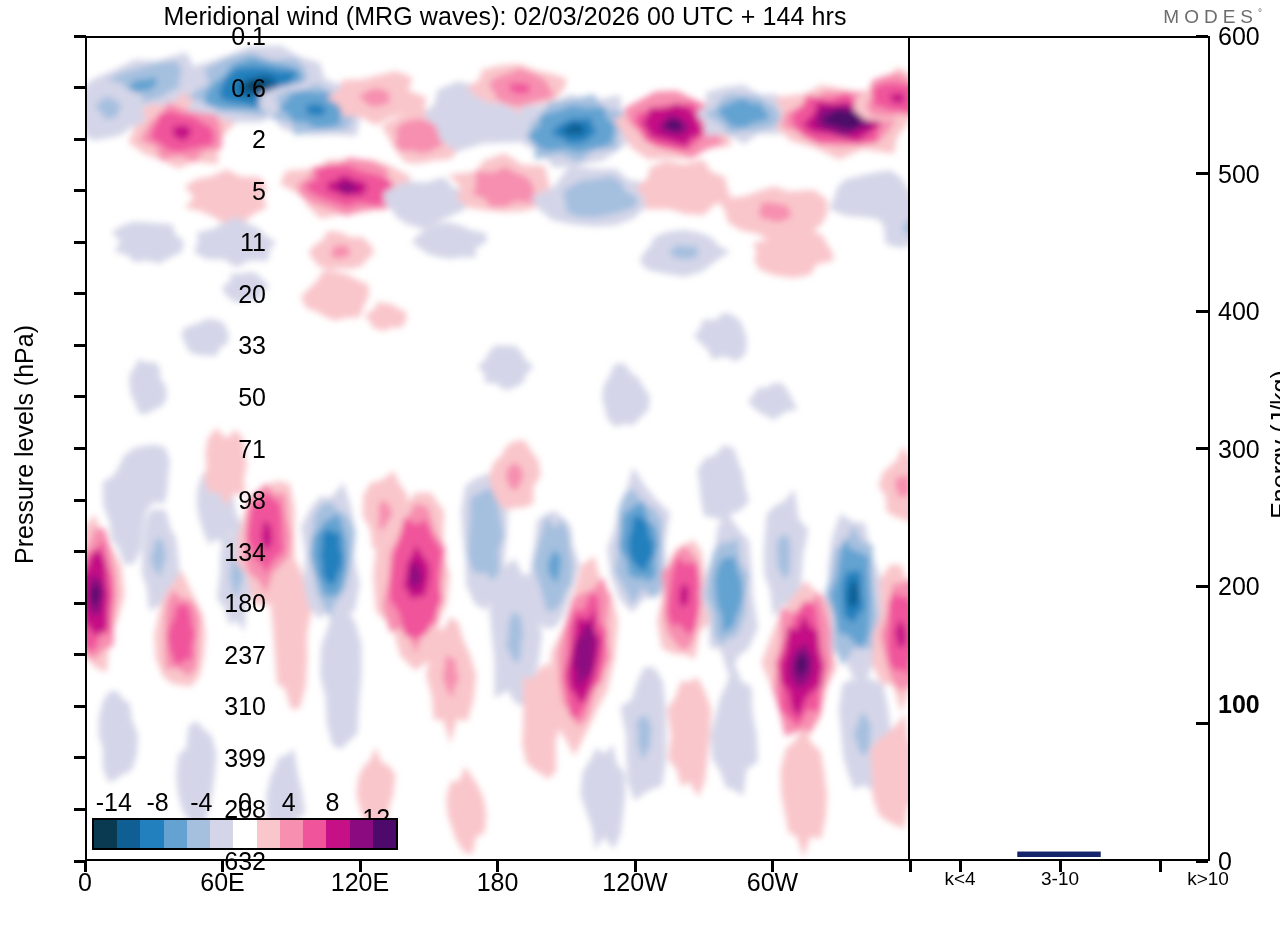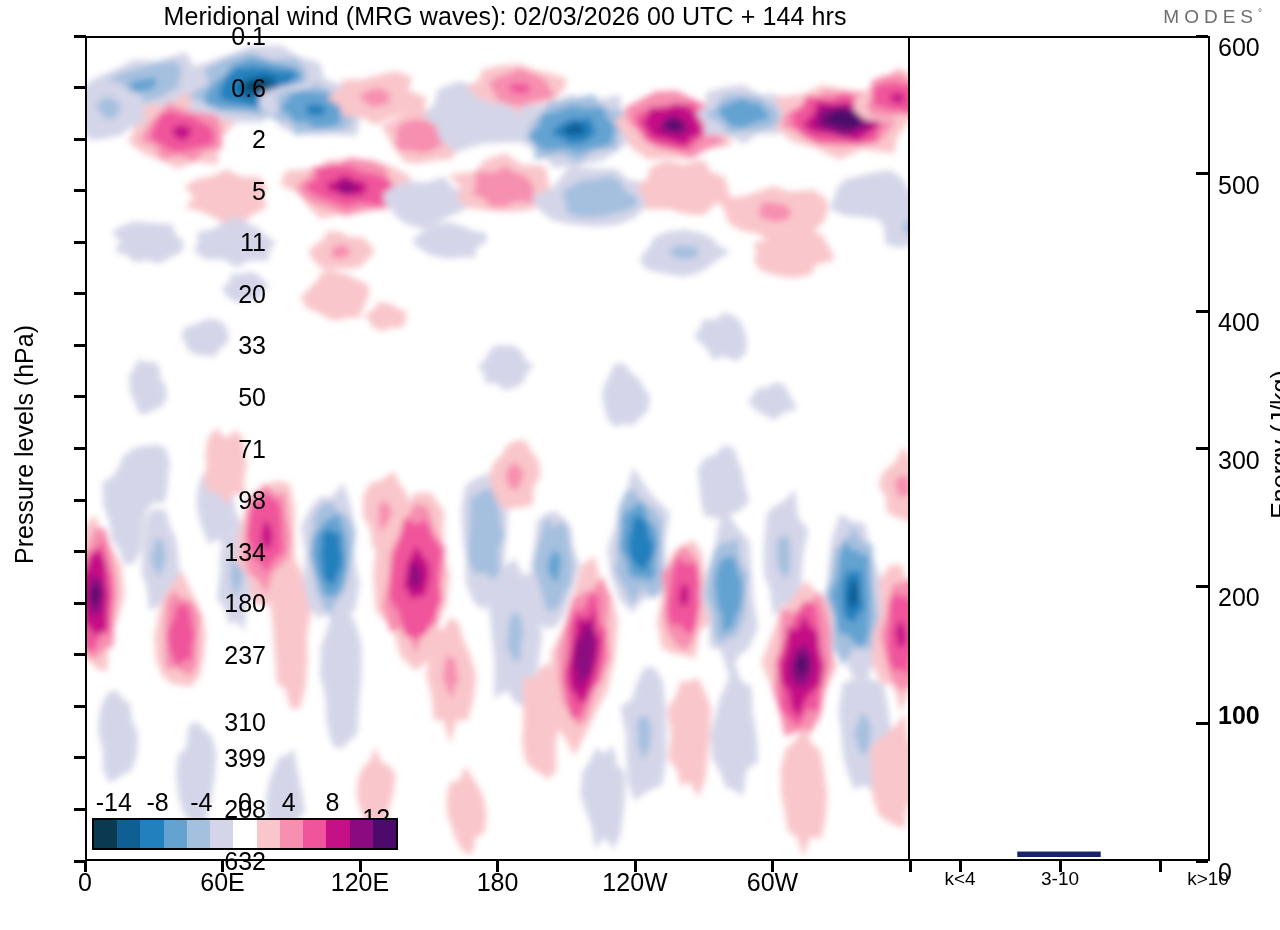--- a/index.html
+++ b/index.html
@@ -34,21 +34,21 @@
   }
   .barsvg{position:absolute;inset:0;width:100%;height:100%;}
 
   
   .ytick{
     position:absolute;right:1014px;text-align:right;font-size:25px;
     transform:translateY(-50%);white-space:nowrap;
   }
   .y2tick{
     position:absolute;left:1218px;text-align:left;font-size:25px;
-    transform:translateY(-50%);white-space:nowrap;margin-top:11px;
+    transform:translateY(-50%);white-space:nowrap;
   }
   .xtick{
     position:absolute;top:868px;font-size:25px;transform:translateX(-50%);white-space:nowrap;
   }
   .xtickmark{position:absolute;top:861px;width:3px;height:11px;background:#000;}
   .btick{
     position:absolute;top:868px;font-size:19px;transform:translateX(-50%);white-space:nowrap;
   }
 
   .ylab{
@@ -384,21 +384,21 @@
       <div class="ytick" style="top: 448.5px;">71</div>
       <div style="position: absolute; left: 74px; top: 447px; width: 12px; height: 3px; background: rgb(0, 0, 0);"></div>
       <div class="ytick" style="top: 500.062px;">98</div>
       <div style="position: absolute; left: 74px; top: 498.562px; width: 12px; height: 3px; background: rgb(0, 0, 0);"></div>
       <div class="ytick" style="top: 551.625px;">134</div>
       <div style="position: absolute; left: 74px; top: 550.125px; width: 12px; height: 3px; background: rgb(0, 0, 0);"></div>
       <div class="ytick" style="top: 603.188px;">180</div>
       <div style="position: absolute; left: 74px; top: 601.688px; width: 12px; height: 3px; background: rgb(0, 0, 0);"></div>
       <div class="ytick" style="top: 654.75px;">237</div>
       <div style="position: absolute; left: 74px; top: 653.25px; width: 12px; height: 3px; background: rgb(0, 0, 0);"></div>
-      <div class="ytick" style="top: 706.312px; margin-top: 16px;">310</div>
+      <div class="ytick" style="top: 706.312px;">310</div>
       <div style="position: absolute; left: 74px; top: 704.812px; width: 12px; height: 3px; background: rgb(0, 0, 0);"></div>
       <div class="ytick" style="top: 757.875px;">399</div>
       <div style="position: absolute; left: 74px; top: 756.375px; width: 12px; height: 3px; background: rgb(0, 0, 0);"></div>
       <div class="ytick" style="top: 809.438px;">208</div>
       <div style="position: absolute; left: 74px; top: 807.938px; width: 12px; height: 3px; background: rgb(0, 0, 0);"></div>
       <div class="ytick" style="top: 861px;">632</div>
       <div style="position: absolute; left: 74px; top: 859.5px; width: 12px; height: 3px; background: rgb(0, 0, 0);"></div>
     </div>
   <div id="y2ticks">
       <div class="y2tick" style="top: 36px;">600</div>

